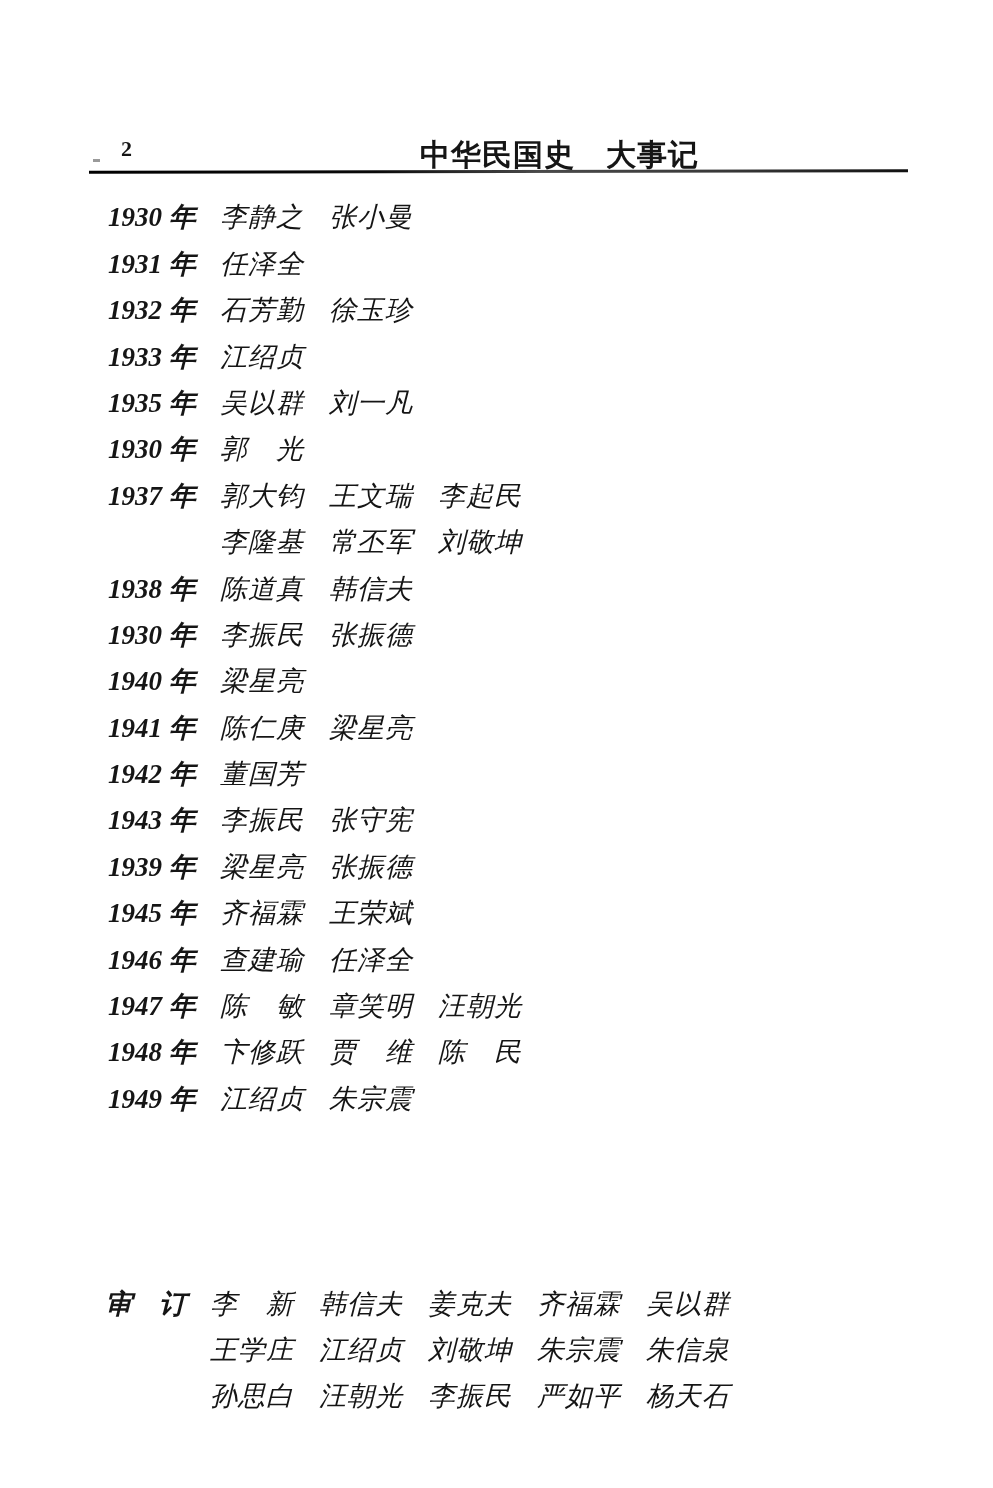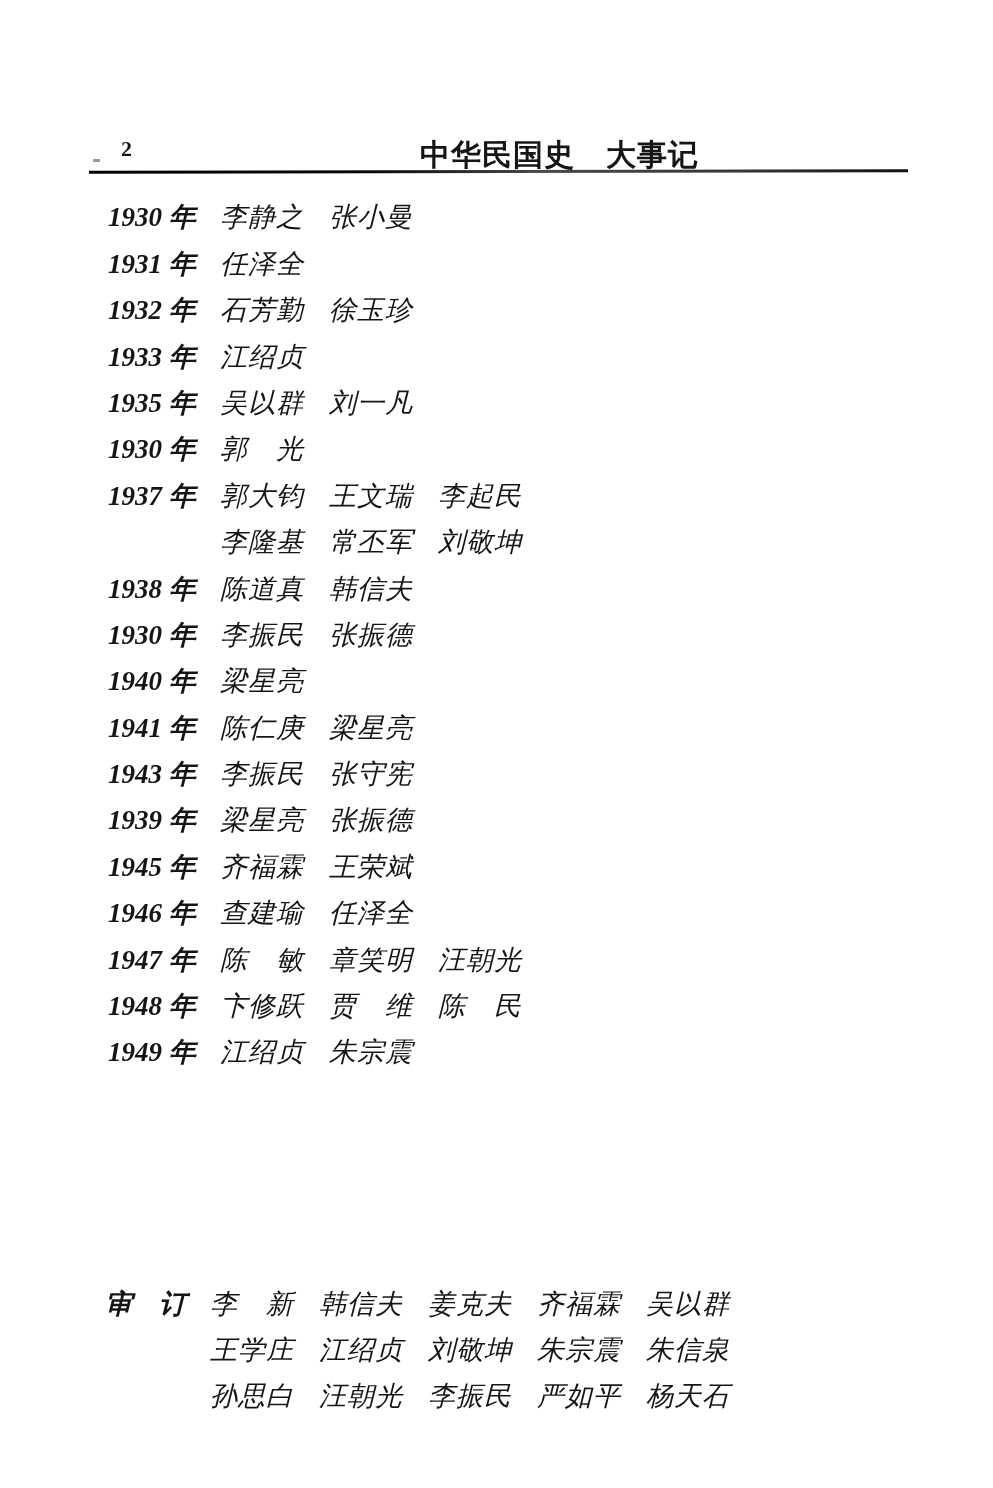--- a/index.html
+++ b/index.html
@@ -164,20 +164,24 @@
     <div class="row">
       <span class="yr">1940 年</span>
       <span class="nm">梁星亮</span>
     </div>
     <div class="row">
       <span class="yr">1941 年</span>
       <span class="nm">陈仁庚</span>
       <span class="nm">梁星亮</span>
     </div>
     <div class="row">
+      <span class="yr">1942 年</span>
+      <span class="nm">董国芳</span>
+    </div>
+    <div class="row">
       <span class="yr">1943 年</span>
       <span class="nm">李振民</span>
       <span class="nm">张守宪</span>
     </div>
     <div class="row">
       <span class="yr">1939 年</span>
       <span class="nm">梁星亮</span>
       <span class="nm">张振德</span>
     </div>
     <div class="row">

